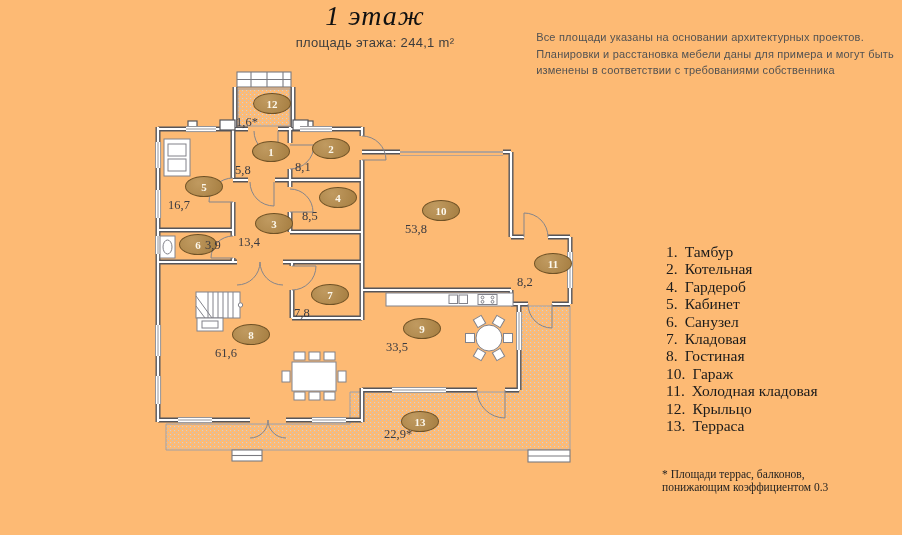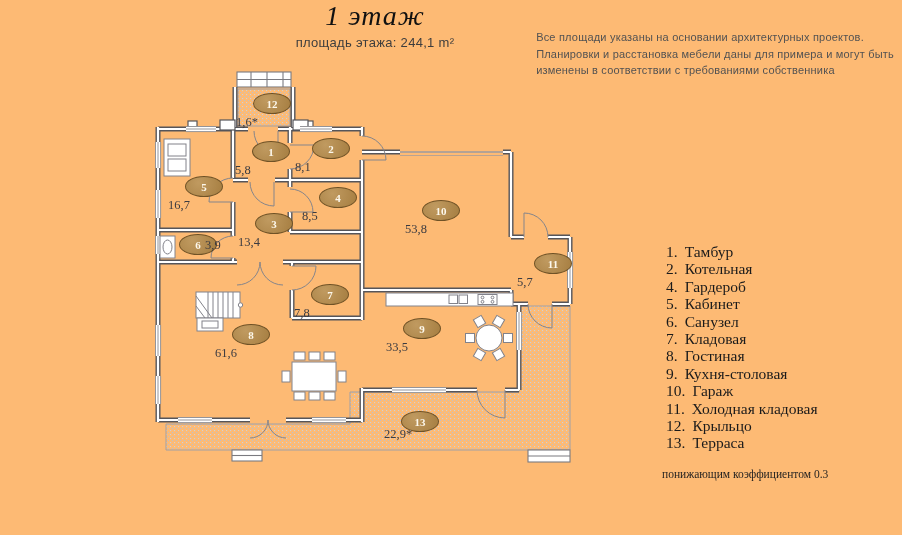--- a/index.html
+++ b/index.html
@@ -276,39 +276,39 @@
     <div class="area left" style="left:65px;top:173px">3,9</div>
     <div class="badge" style="left:171px;top:219px">7</div>
     <div class="area" style="left:154px;top:241px">7,8</div>
     <div class="badge" style="left:92px;top:259px">8</div>
     <div class="area" style="left:75px;top:281px">61,6</div>
     <div class="badge" style="left:263px;top:253px">9</div>
     <div class="area" style="left:246px;top:275px">33,5</div>
     <div class="badge" style="left:282px;top:135px">10</div>
     <div class="area" style="left:265px;top:157px">53,8</div>
     <div class="badge" style="left:394px;top:188px">11</div>
-    <div class="area" style="left:377px;top:210px">5,7</div>
+    <div class="area" style="left:377px;top:210px">8,2</div>
     <div class="badge" style="left:113px;top:28px">12</div>
     <div class="area" style="left:96px;top:50px">1,6*</div>
     <div class="badge" style="left:261px;top:346px">13</div>
     <div class="area" style="left:244px;top:362px">22,9*</div>
   </div>
 
   <div id="legend">
     <div class="legend-row"><span class="legend-num">1.</span><span>Тамбур</span></div>
     <div class="legend-row"><span class="legend-num">2.</span><span>Котельная</span></div>
     <div class="legend-row"><span class="legend-num">4.</span><span>Гардероб</span></div>
     <div class="legend-row"><span class="legend-num">5.</span><span>Кабинет</span></div>
     <div class="legend-row"><span class="legend-num">6.</span><span>Санузел</span></div>
     <div class="legend-row"><span class="legend-num">7.</span><span>Кладовая</span></div>
     <div class="legend-row"><span class="legend-num">8.</span><span>Гостиная</span></div>
-    <div class="legend-row"><span class="legend-num">9.</span><span>Кухня-столовая</span></div>
     <div class="legend-row"><span class="legend-num">10.</span><span>Гараж</span></div>
     <div class="legend-row"><span class="legend-num">11.</span><span>Холодная кладовая</span></div>
     <div class="legend-row"><span class="legend-num">12.</span><span>Крыльцо</span></div>
     <div class="legend-row"><span class="legend-num">13.</span><span>Терраса</span></div>
   </div>
 
   <div class="footnote">
+    <div>* Площади террас, балконов,</div>
     <div>понижающим коэффициентом 0.3</div>
   </div>
 
 </div>
 
 </body></html>

